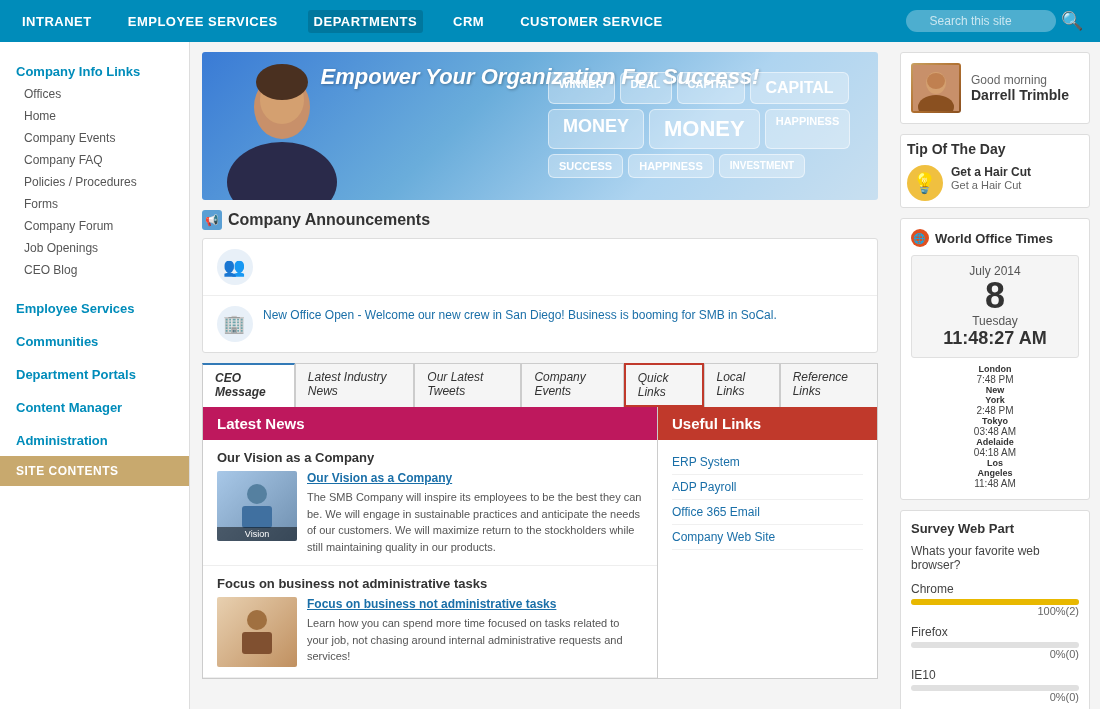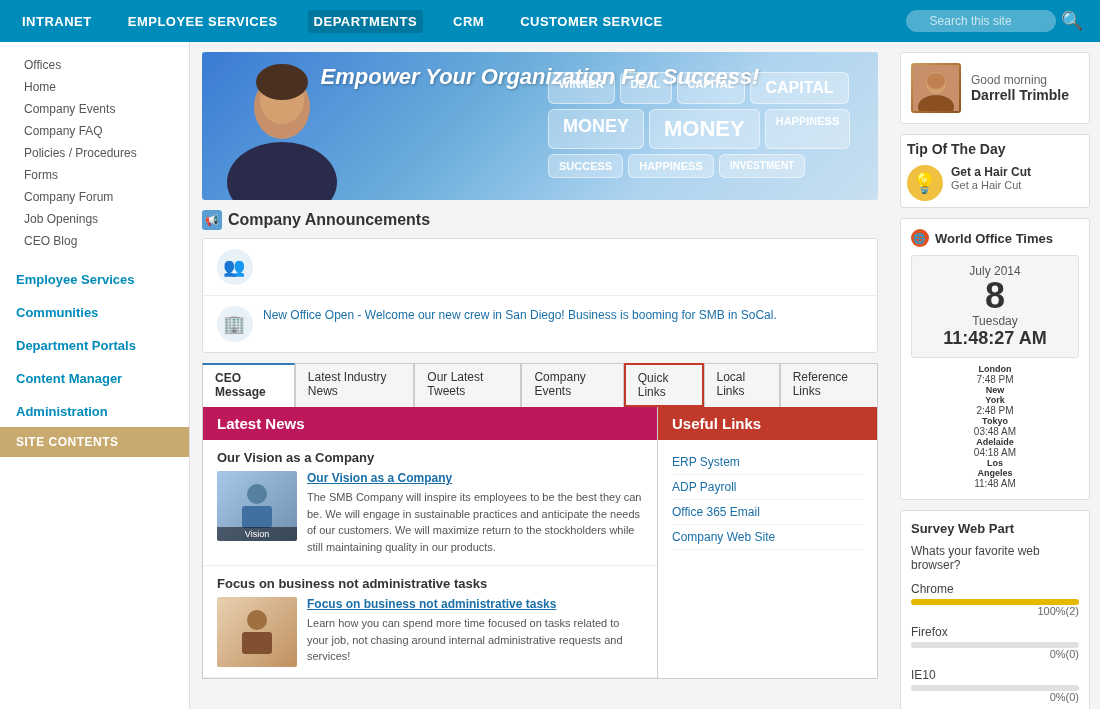--- a/index.html
+++ b/index.html
@@ -200,20 +200,21 @@
       margin-bottom: 0;
     }
     .tab {
       padding: 6px 12px;
       font-size: 12px;
       border: 1px solid #ccc;
       background: #f5f5f5;
       cursor: pointer;
       border-bottom: none;
       color: #333;
+      font-style: italic;
     }
     .tab.active { background: #fff; border-top: 2px solid #337ab7; font-weight: bold; }
     .tab.quick-links { border: 2px solid #c0392b; color: #333; background: #f5f5f5; }
     .tab-content-area {
       display: flex;
       gap: 0;
     }
     .tab-left {
       flex: 1;
       background: #fff;
@@ -425,20 +426,21 @@
   <span class="top-nav-item">CUSTOMER SERVICE</span>
   <div class="top-nav-search">
     <input type="text" placeholder="Search this site" style="">
     <button class="search-icon-btn">🔍</button>
   </div>
 </nav>
 
 <div class="layout">
 
   <aside class="sidebar">
+    <div class="sidebar-section-title">Company Info Links</div>
     <div class="sidebar-item">Offices</div>
     <div class="sidebar-item">Home</div>
     <div class="sidebar-item">Company Events</div>
     <div class="sidebar-item">Company FAQ</div>
     <div class="sidebar-item">Policies / Procedures</div>
     <div class="sidebar-item">Forms</div>
     <div class="sidebar-item">Company Forum</div>
     <div class="sidebar-item">Job Openings</div>
     <div class="sidebar-item">CEO Blog</div>
 

